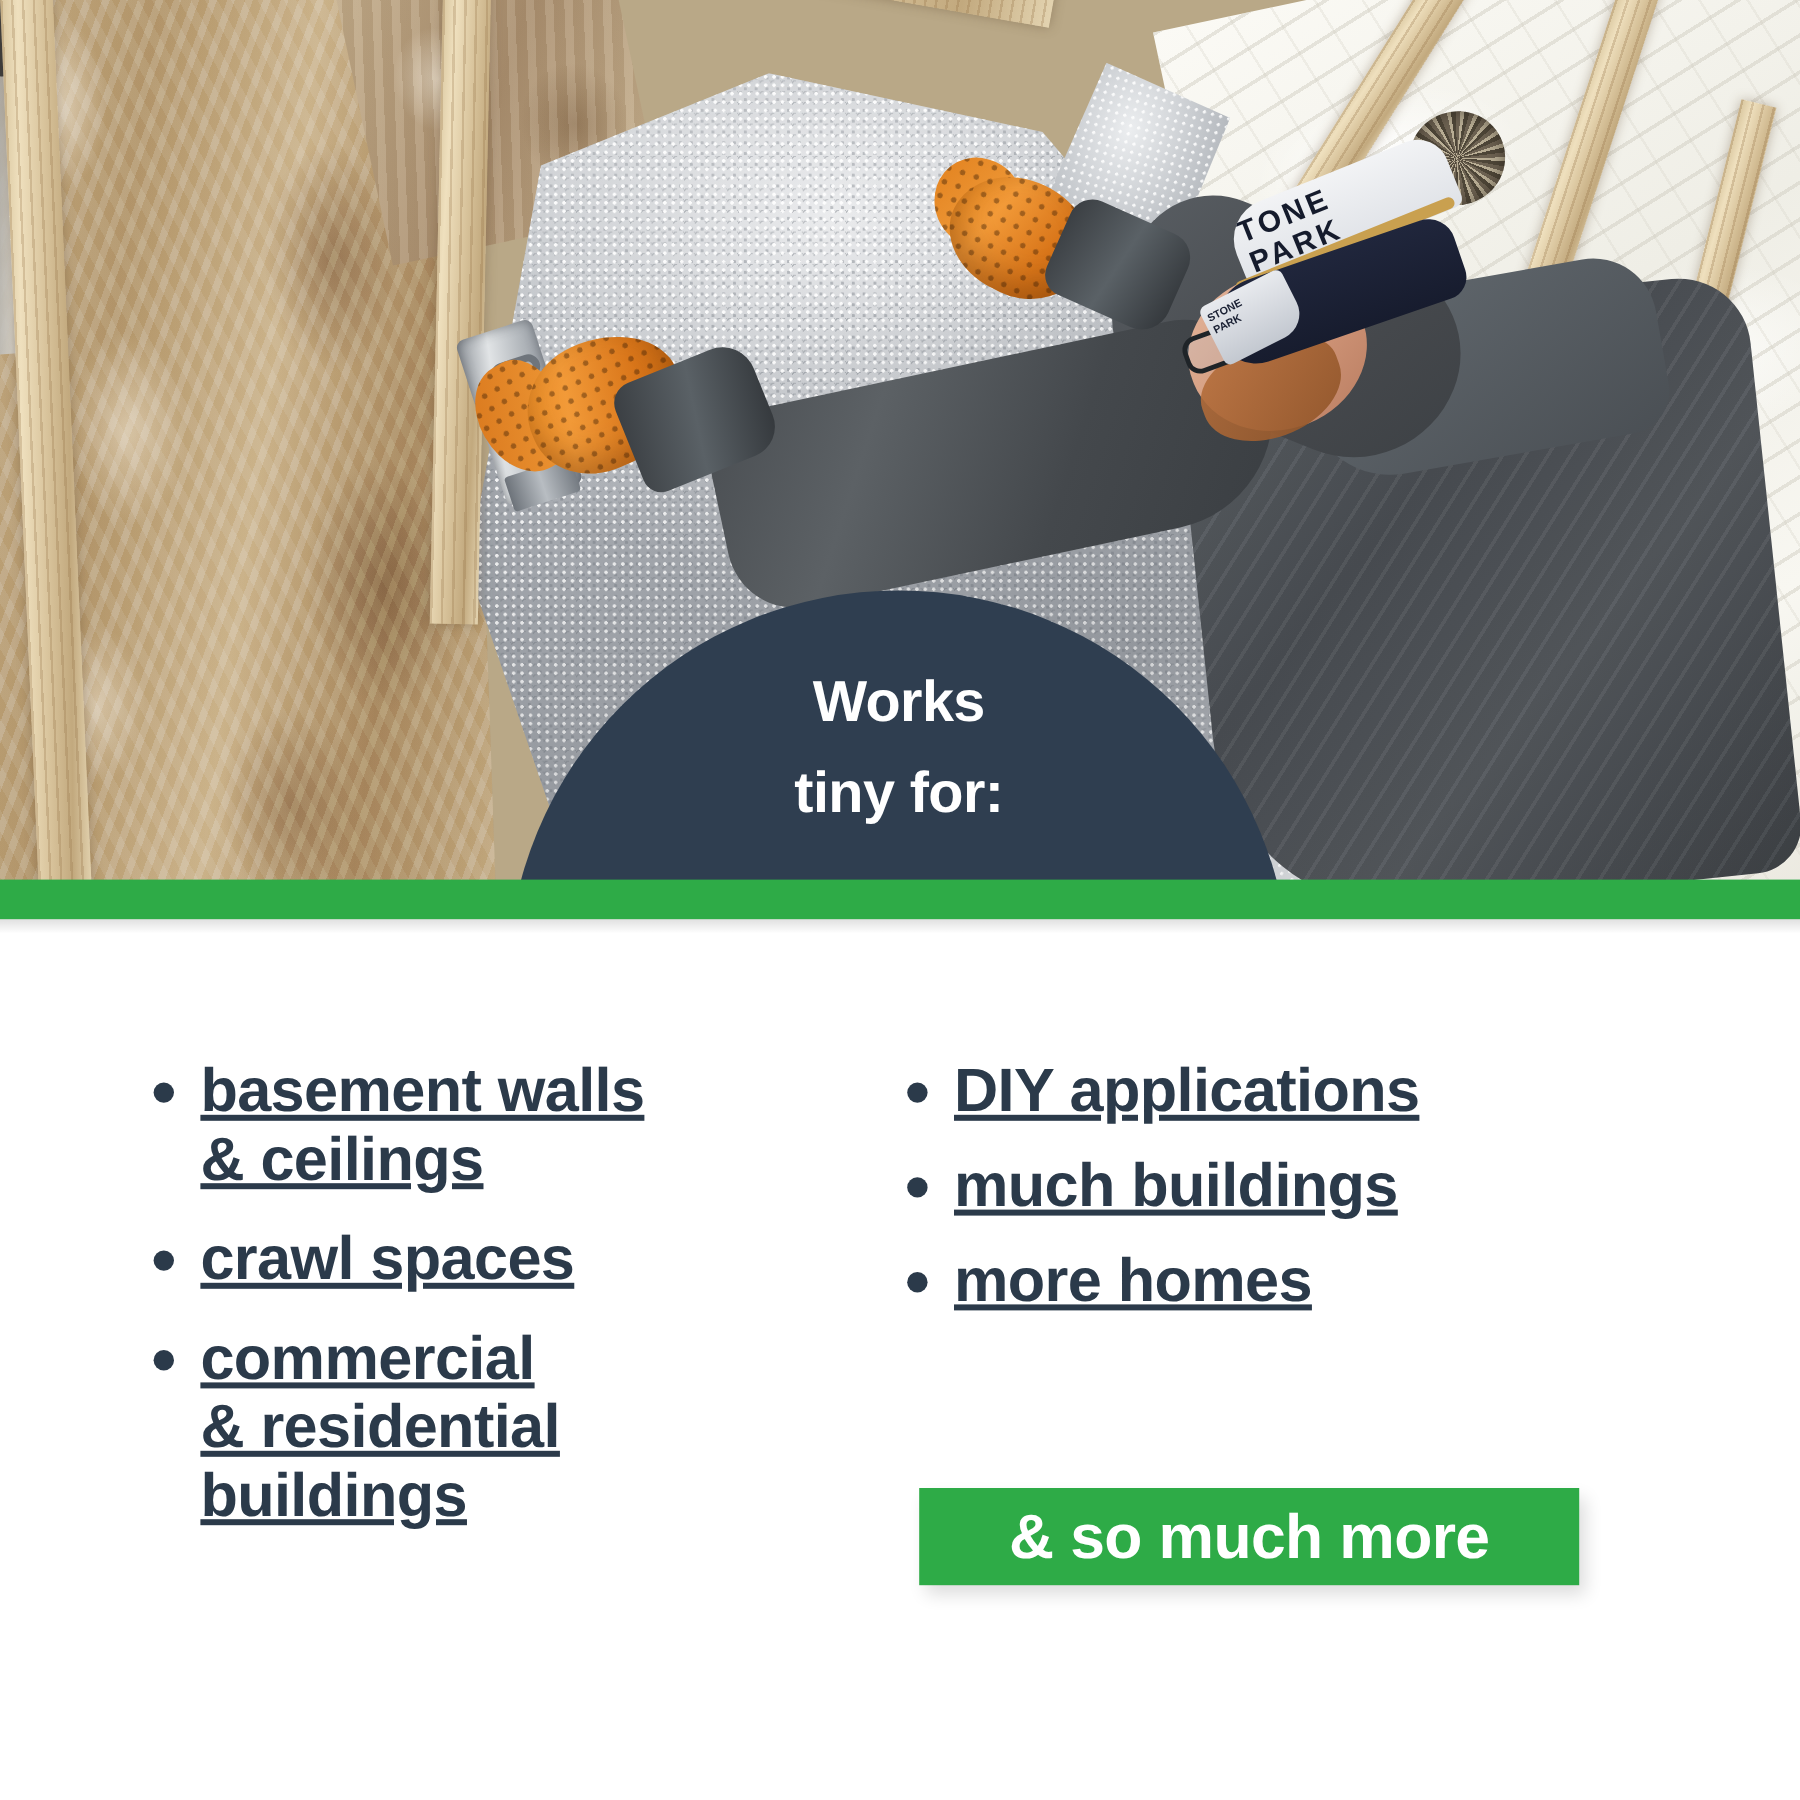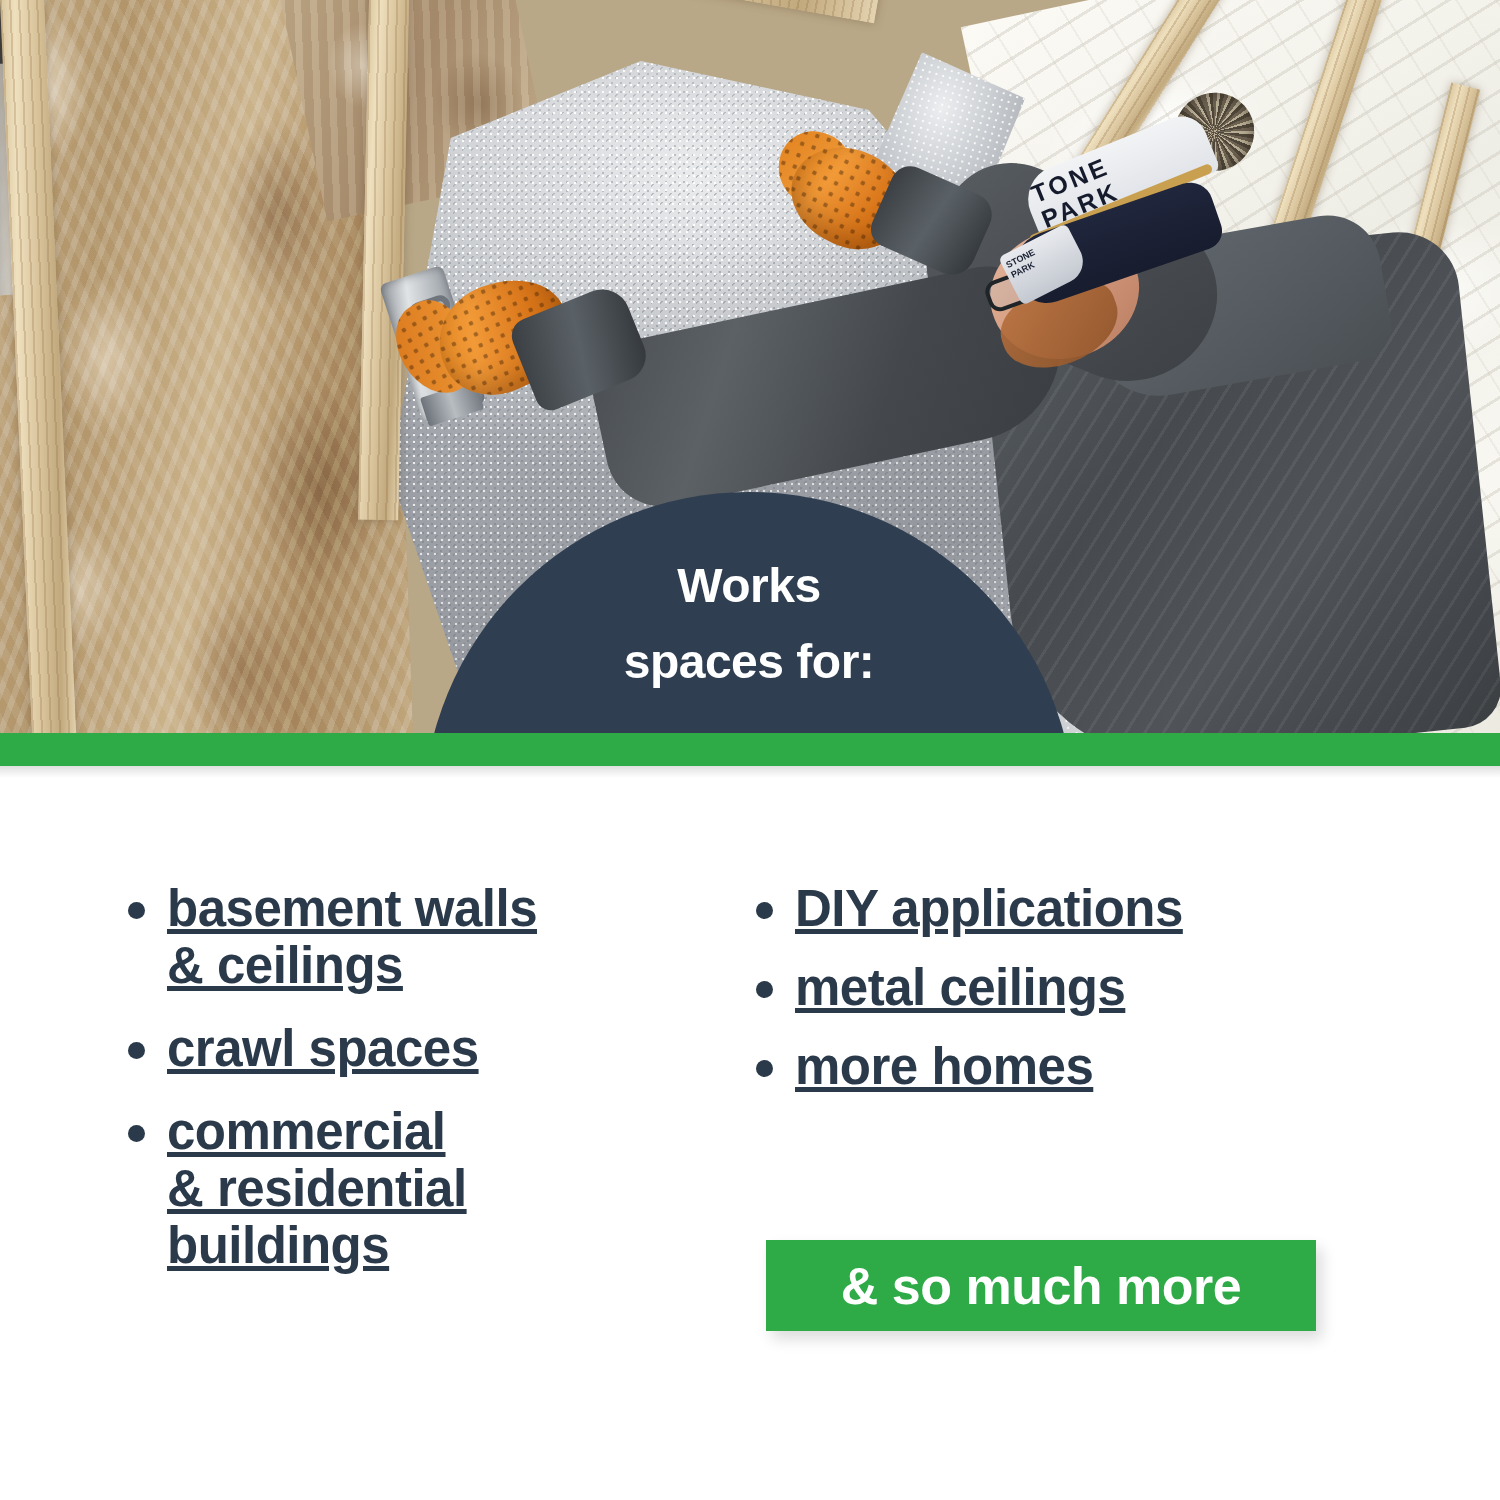--- a/index.html
+++ b/index.html
@@ -508,21 +508,21 @@
     font-size: 51px;
     line-height: 57px;
     white-space: pre-line;
     font-family: "Liberation Sans", "DejaVu Sans", sans-serif;
   }
 
   
   .cta {
     position: absolute;
     left: 766px; top: 1240px;
-    width: 550px; height: 91px;
+    width: 550px; height: 81px;
     background: #2eab47;
     box-shadow: 6px 8px 14px rgba(0,0,0,.14);
     display: flex;
     align-items: center;
     justify-content: center;
     cursor: pointer;
   }
   .cta-label {
     color: #ffffff;
     font-weight: 800;
@@ -614,21 +614,21 @@
         <div class="glove-dots"></div>
       </div>
     <div class="glove glove-upper">
         <div class="glove-dots"></div>
       </div>
     <div class="glove-cuff cuff-upper"></div>
 
     <div class="semicircle">
       <div class="semicircle-inner">
         <div>Works</div>
-        <div>spaces for:</div>
+        <div>tiny for:</div>
       </div>
     </div>
   </div>
 
   <div class="green-bar"></div>
   <div class="bar-shadow"></div>
 
   <div class="lists">
 
     <div class="col col-left">
@@ -649,21 +649,21 @@
       </div>
     </div>
 
     <div class="col col-right">
       <div class="bullet-row">
         <span class="dot"></span>
         <span class="btext">DIY applications</span>
       </div>
       <div class="bullet-row">
         <span class="dot"></span>
-        <span class="btext">metal ceilings</span>
+        <span class="btext">much buildings</span>
       </div>
       <div class="bullet-row">
         <span class="dot"></span>
         <span class="btext">more homes</span>
       </div>
     </div>
   </div>
 
   <div class="cta">
     <span class="cta-label">&amp; so much more</span>

